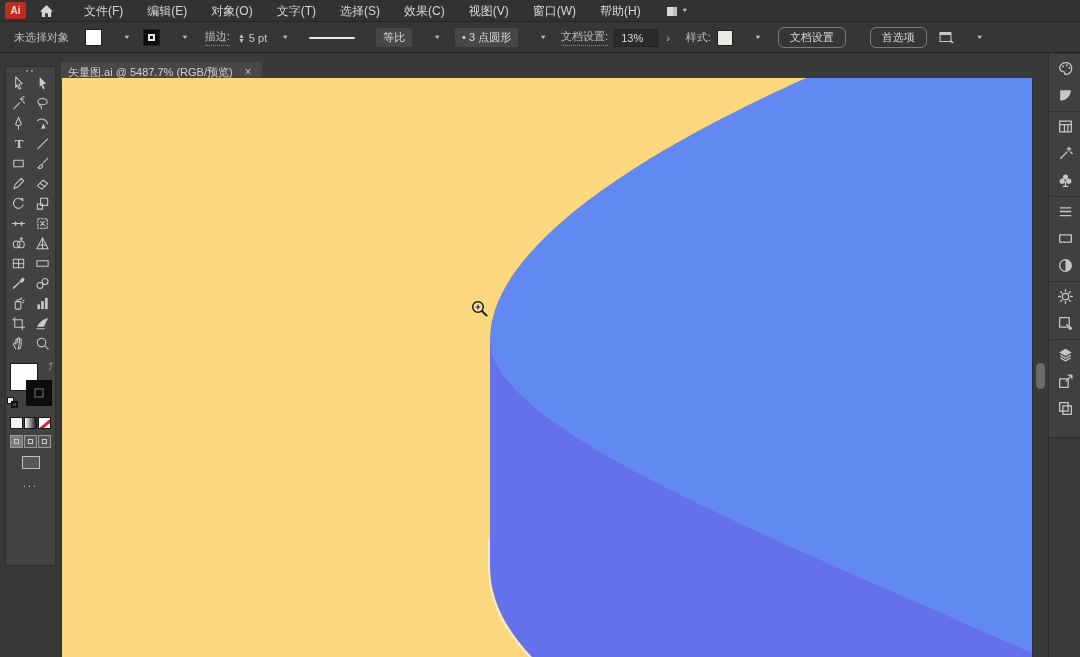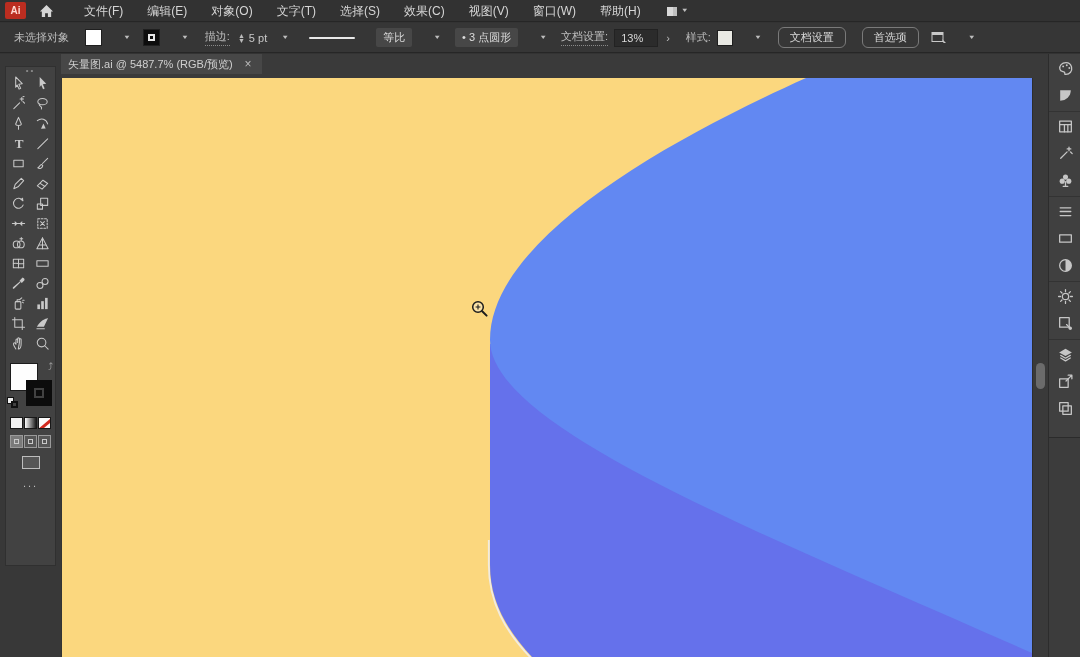--- a/index.html
+++ b/index.html
@@ -34,21 +34,21 @@
   .stepper { display:flex; flex-direction:column; line-height:5px; font-size:7px; color:#bbb; margin-right:4px; }
   .line-preview { width:46px; height:2px; background:#e9e9e9; border-radius:1px; }
   .boxed { background:#474747; border-radius:2px; padding:2px 7px; color:#dcdcdc; }
   .valuebox { background:#2b2b2b; border:1px solid #222; padding:2px 6px; min-width:44px; color:#d8d8d8; }
   .btn { border:1px solid #7a7a7a; border-radius:6px; padding:2px 11px; color:#d8d8d8; background:transparent; font-size:11px; }
   .style-sw { width:16px; height:16px; background:#e9e9e3; border:1px solid #1f1f1f; }
 
   
   .tabbar { position:absolute; left:0; top:54px; width:1080px; height:24px; background:#3a3a3a; }
   .dock-collapse { position:absolute; left:4px; top:3px; color:#b5b5b5; font-size:11px; }
-  .doc-tab { position:absolute; left:58px; top:0; height:20px; background:#474747;
+  .doc-tab { position:absolute; left:58px; top:8px; height:20px; background:#474747;
     display:flex; align-items:center; padding:0 10px; gap:12px; }
   .doc-tab .title { color:#cfcfcf; font-size:11px; white-space:nowrap; }
   .doc-tab .close { color:#b9b9b9; font-size:12px; }
 
   
   .leftdock { position:absolute; left:0; top:54px; width:61px; height:603px; background:#383838; }
   .toolpanel { position:absolute; left:5px; top:12px; width:51px; height:500px; background:#424242; border:1px solid #303030; }
   .grip { text-align:center; color:#8c8c8c; font-size:8px; letter-spacing:2px; line-height:7px; }
   .toolgrid { display:grid; grid-template-columns:1fr 1fr; justify-items:center; row-gap:1px; margin-top:2px; }
   .tool { width:23px; height:19px; display:flex; align-items:center; justify-content:center; }
@@ -153,21 +153,21 @@
     </span>
     <span class="lbl link" style="margin-left:14px">文档设置:</span>
     <span class="valuebox" style="margin-left:6px">13%</span>
     <span style="margin-left:8px;color:#bdbdbd">›</span>
     <span class="lbl" style="margin-left:16px">样式:</span>
     <span class="dd" style="margin-left:6px">
       <span class="style-sw"></span>
       <span class="chev" style="transform: scaleY(0.7);">▼</span>
     </span>
     <button class="btn" style="margin-left:16px">文档设置</button>
-    <button class="btn" style="margin-left:16px">首选项</button>
+    <button class="btn" style="margin-left:24px">首选项</button>
     <span class="dd" style="margin-left:12px">
       <svg width="16" height="13" viewBox="0 0 16 13">
           <rect x="1" y="1.5" width="11" height="9" fill="none" stroke="#c9c9c9"></rect>
           <rect x="1" y="1.5" width="11" height="2.5" fill="#c9c9c9"></rect>
           <path d="M11 8 L15 12 L12.5 12 Z" fill="#c9c9c9"></path>
         </svg>
       <span class="chev" style="transform: scaleY(0.7);">▼</span>
     </span>
   </div>
 

